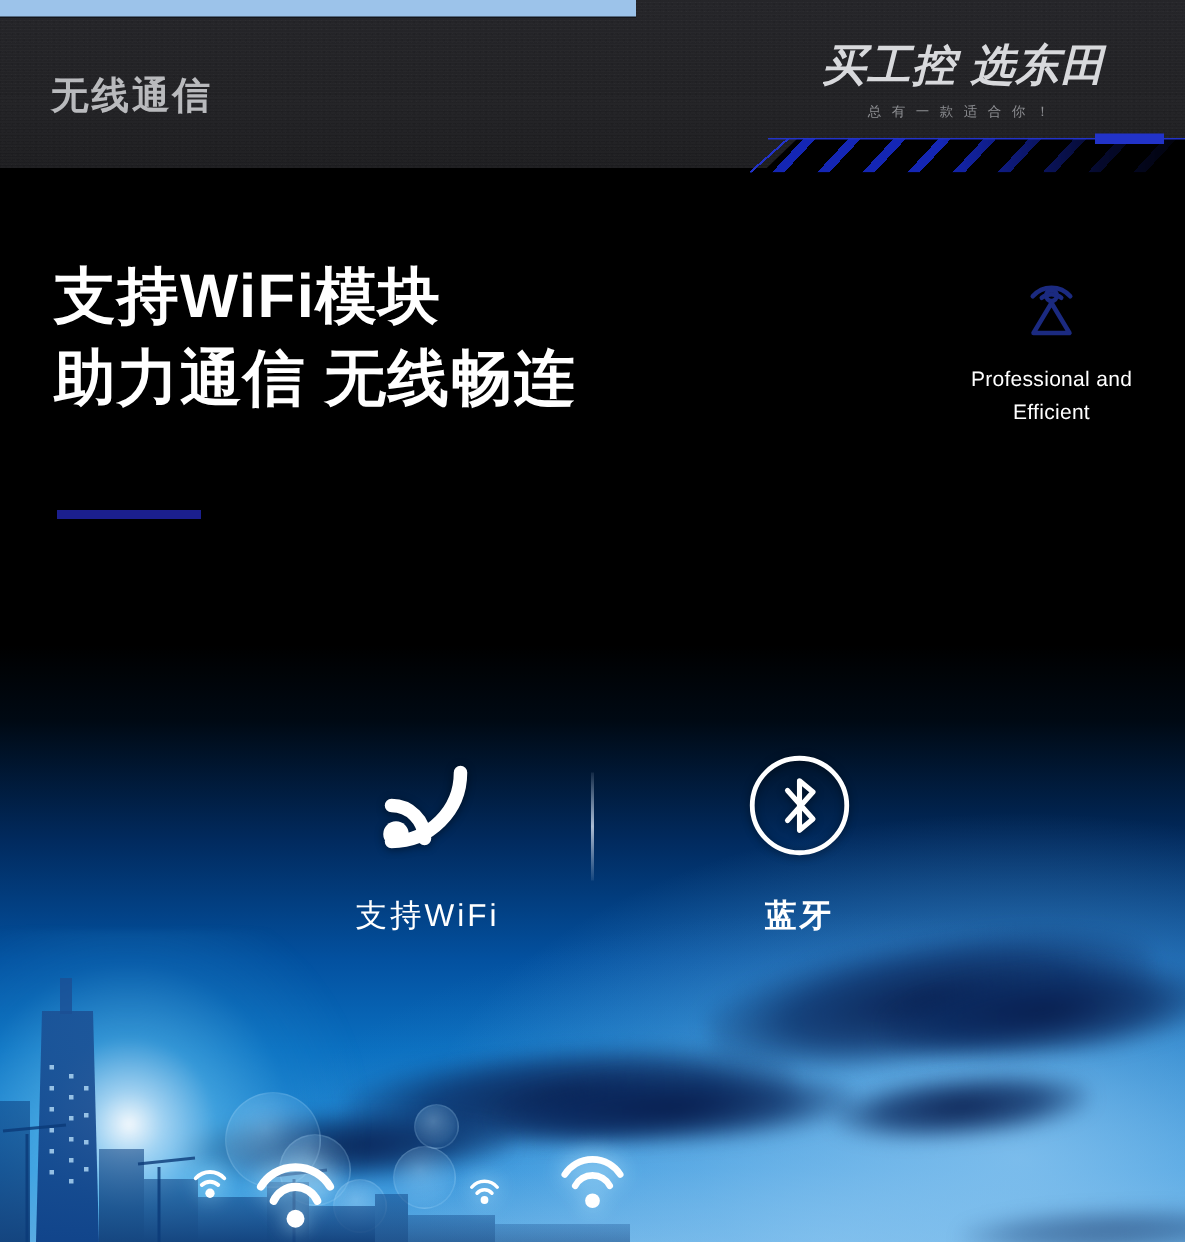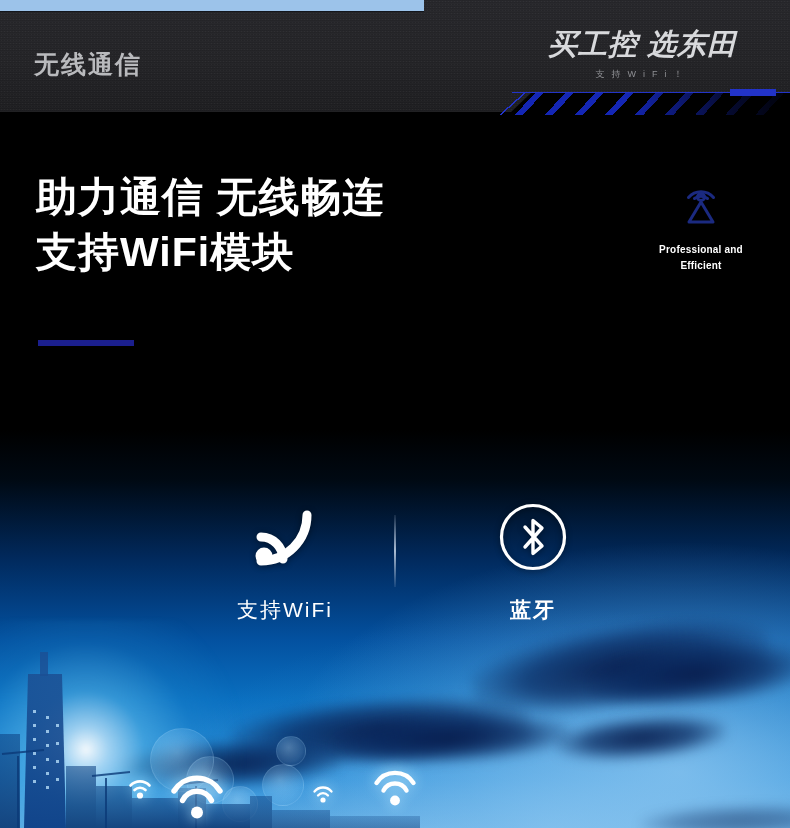--- a/index.html
+++ b/index.html
@@ -171,21 +171,21 @@
   }
   .desc {
     position: absolute; left: 32px; top: 382px; width: 730px;
     font-size: 17px; color: #e8ebf0; line-height: 1.75;
   }
 
   
   .badge { position: absolute; right: 34px; top: 166px; width: 110px; text-align: center; }
   .badge-icon { display:flex; justify-content:center; }
   .badge-text {
-    margin-top: 14px; font-size: 10px; font-weight: 700; color: #ffffff;
+    margin-top: 14px; font-size: 14px; font-weight: 400; color: #ffffff;
     line-height: 1.55; letter-spacing: .2px;
   }
 
   
   .features { position: absolute; left: 0; top: 498px; width: 790px; height: 140px; }
   .feature {
     position: absolute; width: 200px; text-align: center;
   }
   .feature.wifi { left: 185px; }
   .feature.bt { left: 433px; font-weight: bold; }
@@ -316,35 +316,35 @@
   <div class="top-band-line2"></div>
 
   <div class="header">
     <div class="header-noise"></div>
   </div>
 
   <div class="header-title">无线通信</div>
 
   <div class="logo-wrap">
     <div class="logo-mark">买工控 选东田</div>
-    <div class="logo-sub">支持WiFi！</div>
+    <div class="logo-sub">总有一款适合你！</div>
   </div>
 
   <div class="stripe-zone">
     <div class="stripe-band">
         <div class="bars"></div>
       </div>
   </div>
   <div class="stripe-topline"></div>
   <div class="stripe-topline-diag"></div>
   <div class="stripe-chip"></div>
 
   <div class="hero">
+    <div class="hero-line">支持WiFi模块</div>
     <div class="hero-line">助力通信 无线畅连</div>
-    <div class="hero-line">支持WiFi模块</div>
   </div>
 
   <div class="accent-bar"></div>
 
 
   <div class="badge">
     <div class="badge-icon">
       <svg width="62" height="62" viewBox="0 0 62 62">
         <g fill="none" stroke="#1b2a80" stroke-width="3" stroke-linecap="round">
           <path d="M18.5 31.5 A16.5 16.5 0 0 1 43.5 31.5"></path>

